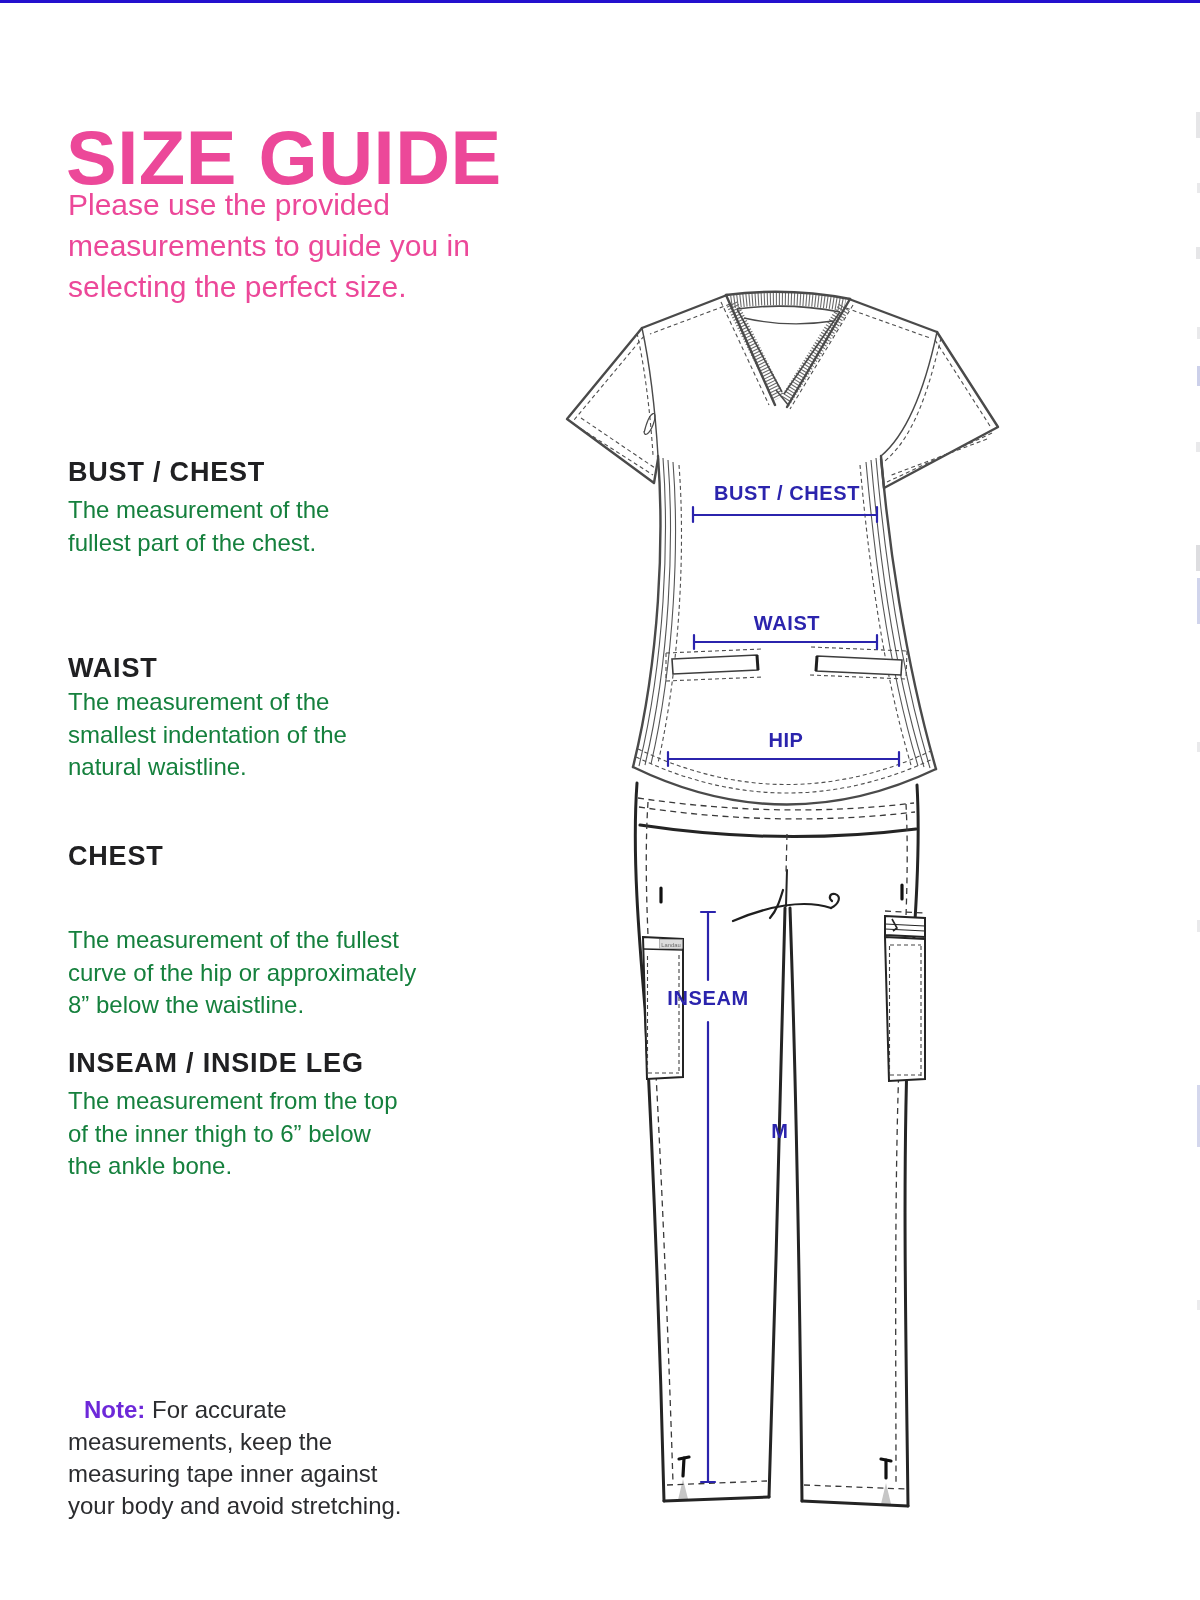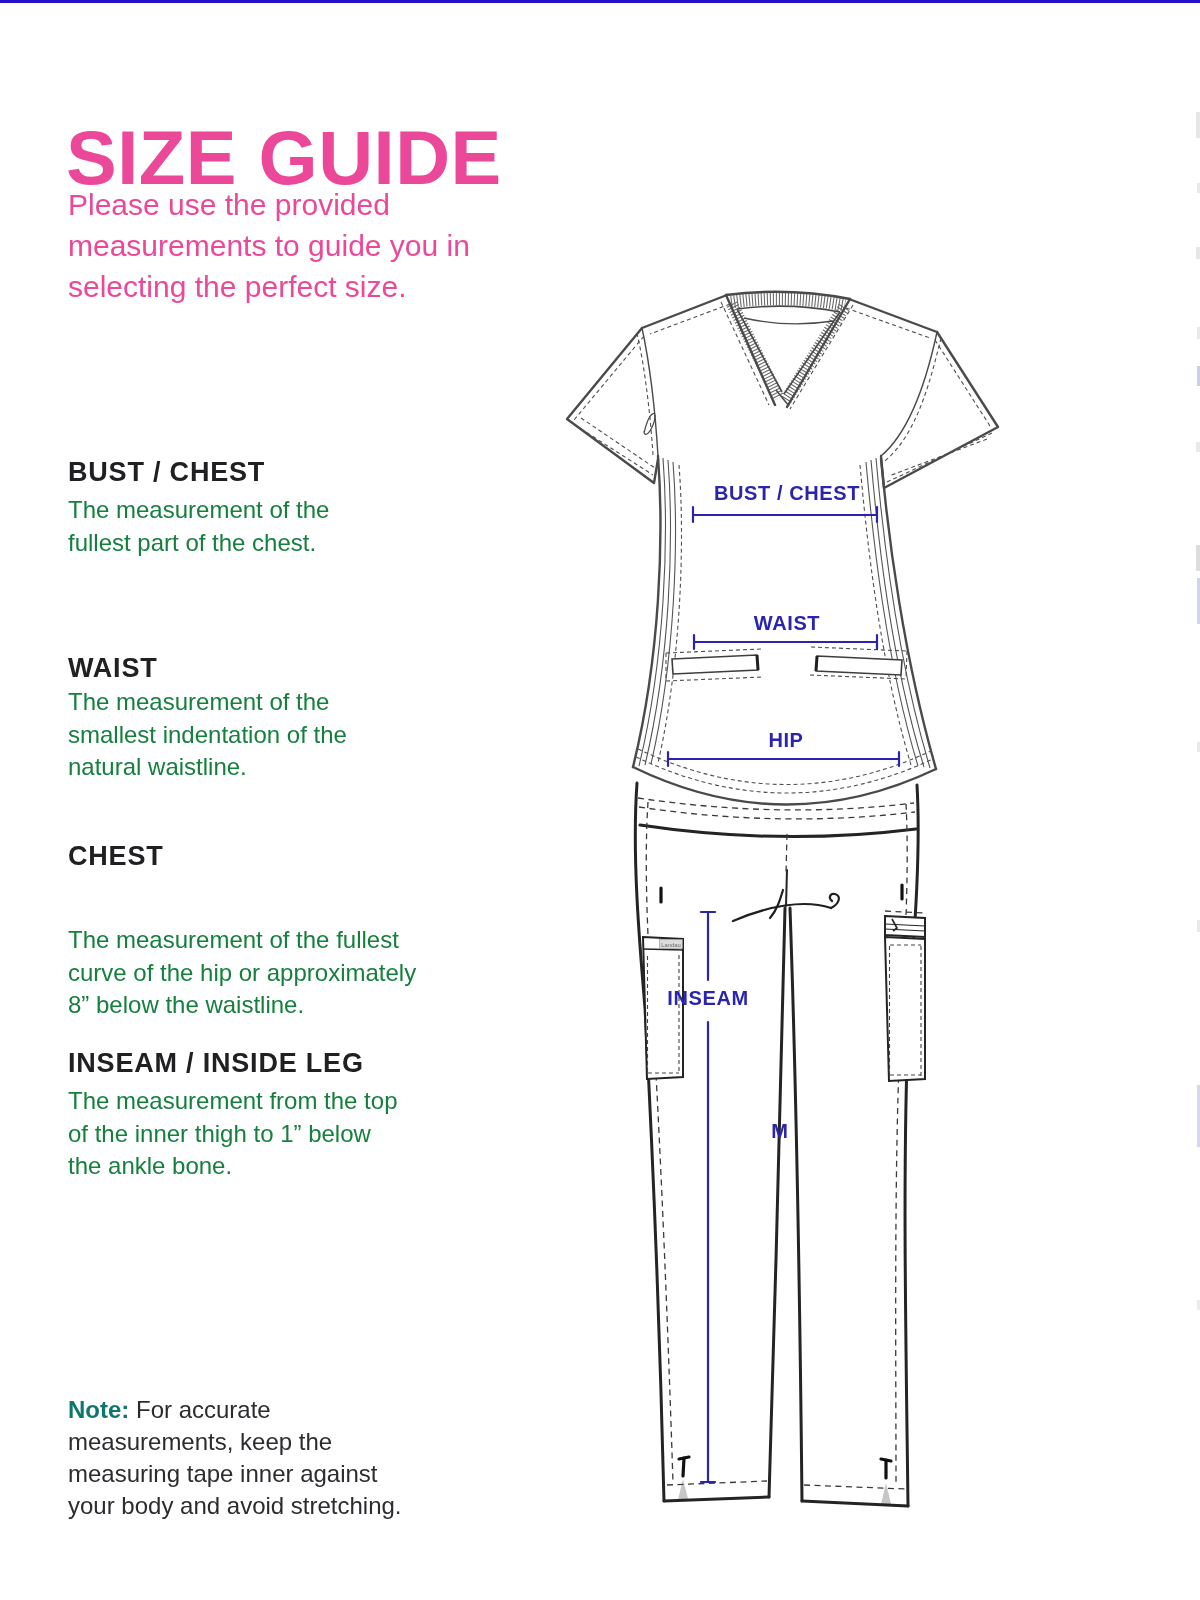--- a/index.html
+++ b/index.html
@@ -10,21 +10,21 @@
   .pre{white-space:pre-line;}
   #top-bar{position:absolute;left:0;top:0;width:1200px;height:3px;background:#2310CE;}
   #page-title{
     position:absolute;left:66px;top:69px;font-size:76px;font-weight:700;
     letter-spacing:.5px;color:#ec4899;line-height:1;
   }
   #intro{position:absolute;left:68px;top:184px;font-size:30px;line-height:41px;color:#ec4899;}
   .sec-title{position:absolute;left:68px;font-size:27px;font-weight:700;letter-spacing:.8px;color:#202022;line-height:1.2;}
   .sec-body{position:absolute;left:68px;font-size:24px;line-height:32.5px;color:#15803d;}
   #note{position:absolute;left:68px;top:1394px;font-size:24px;line-height:32px;color:#2b2c2f;}
-  #note b{color:#0f766e;}
+  #note b{color:#6d28d9;margin-left:16px;}
   #diagram{position:absolute;left:540px;top:278px;width:470px;height:1250px;}
   svg text{font-family:"Liberation Sans","DejaVu Sans",sans-serif;}
   .blue-label{fill:#2B24AD;font-size:20px;font-weight:700;letter-spacing:.6px;}
   .edge-mark{position:absolute;background:#c7c7cc;}
   .edge-mark.blue{background:#aab0dc;}
 </style>
 </head>
 <body>
 
 <div id="page">
@@ -44,21 +44,21 @@
 smallest indentation of the
 natural waistline.</div>
 
   <div class="sec-title" style="top:840px">CHEST</div>
   <div class="sec-body pre" style="top:924px">The measurement of the fullest
 curve of the hip or approximately
 8” below the waistline.</div>
 
   <div class="sec-title" style="top:1047px">INSEAM / INSIDE LEG</div>
   <div class="sec-body pre" style="top:1085px">The measurement from the top
-of the inner thigh to 1” below
+of the inner thigh to 6” below
 the ankle bone.</div>
 
   <div id="note" class="pre"><b>Note:</b> <span>For accurate
 measurements, keep the
 measuring tape inner against
 your body and avoid stretching.</span></div>
 
   <div>
     <div class="edge-mark" style="left:1196px;top:112px;width:4px;height:26px;opacity:.45"></div>
     <div class="edge-mark" style="left:1197px;top:183px;width:3px;height:10px;opacity:.4"></div>

